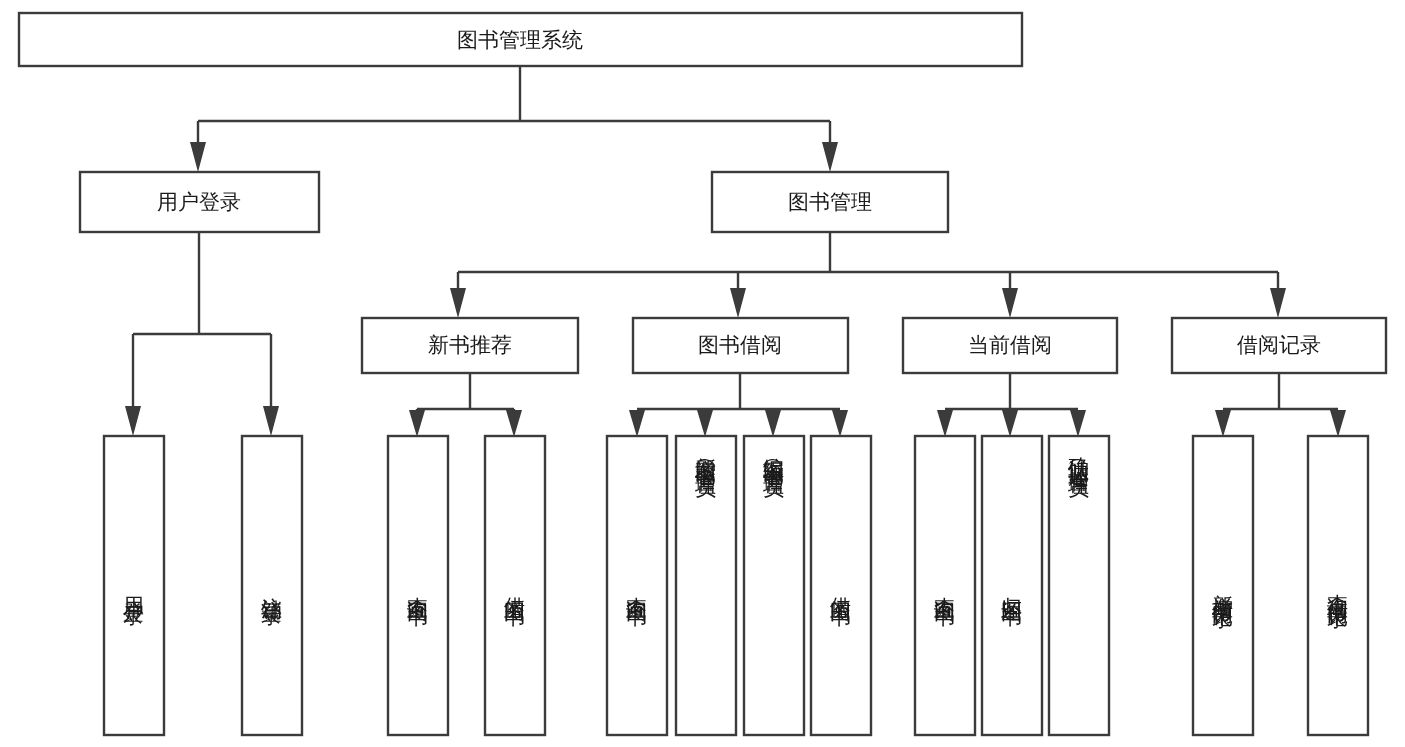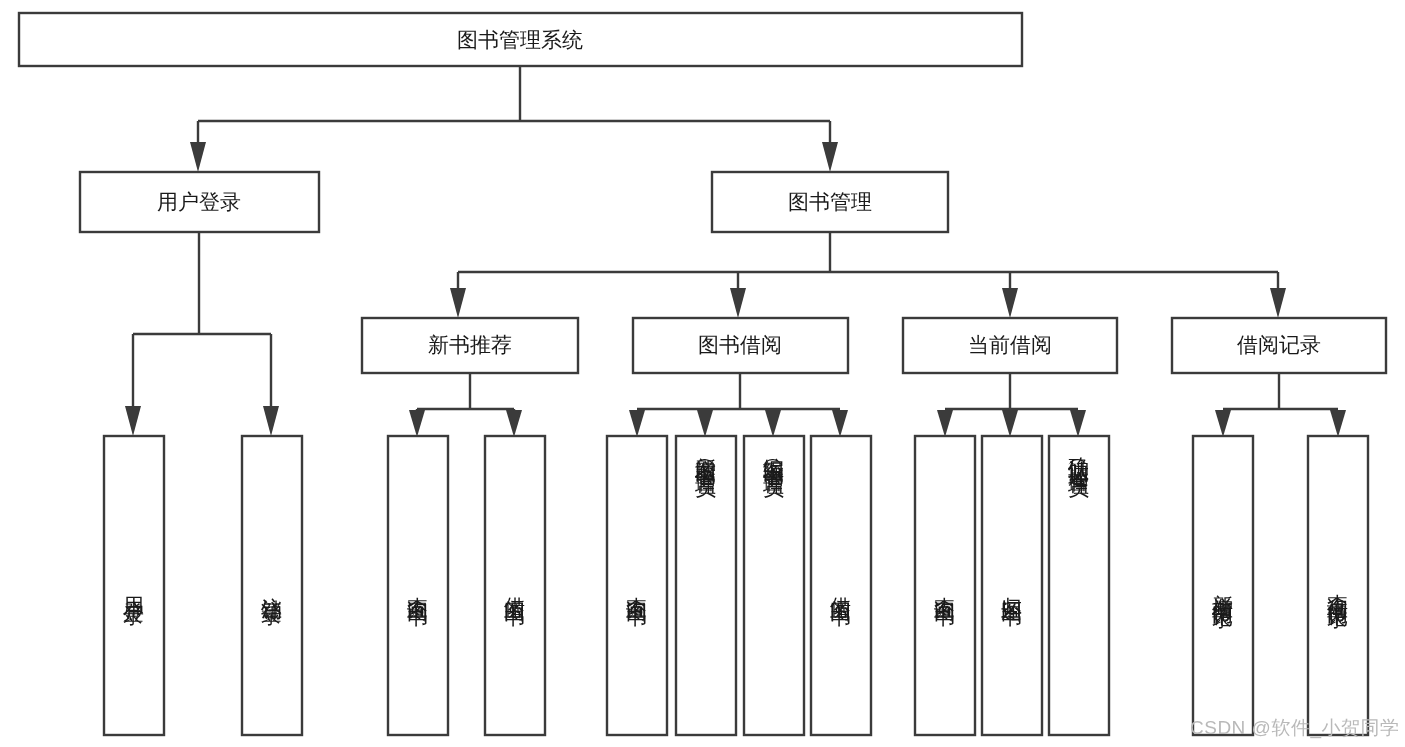--- a/index.html
+++ b/index.html
@@ -233,15 +233,14 @@
   </div>
 
   <div class="node-label-v-wrap" style="left:1193px; top:436px; width:60px; height:299px;">
     <span class="node-label-v">新增借阅记录</span>
   </div>
 
   <div class="node-label-v-wrap" style="left:1308px; top:436px; width:60px; height:299px;">
     <span class="node-label-v">查询借阅记录</span>
   </div>
 
-  <div class="watermark" style="left:1190px; top:715px;">CSDN @软件_小贺同学</div>
 
 </div>
 
 </body></html>

